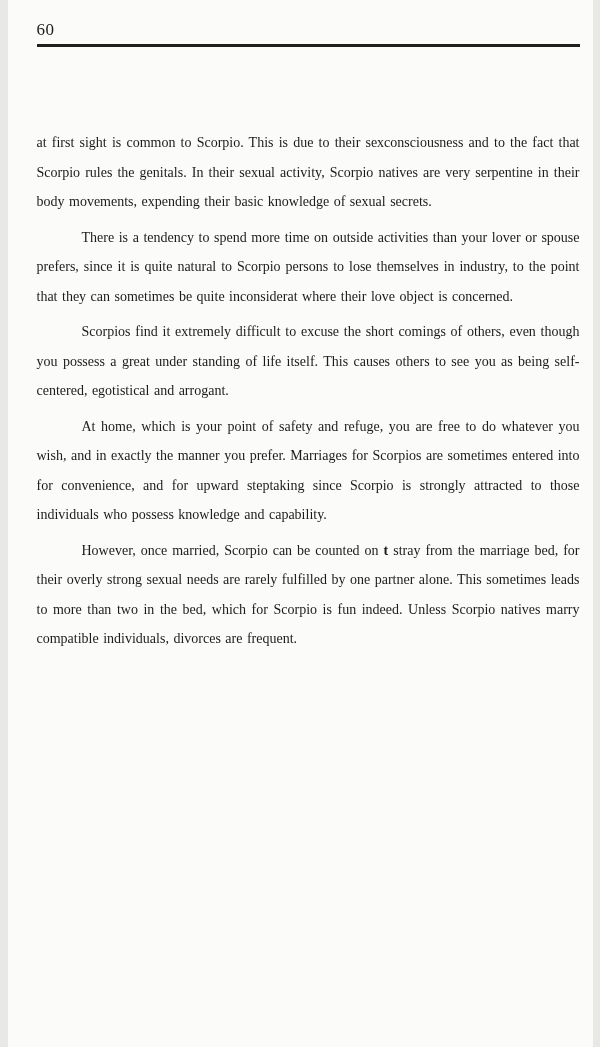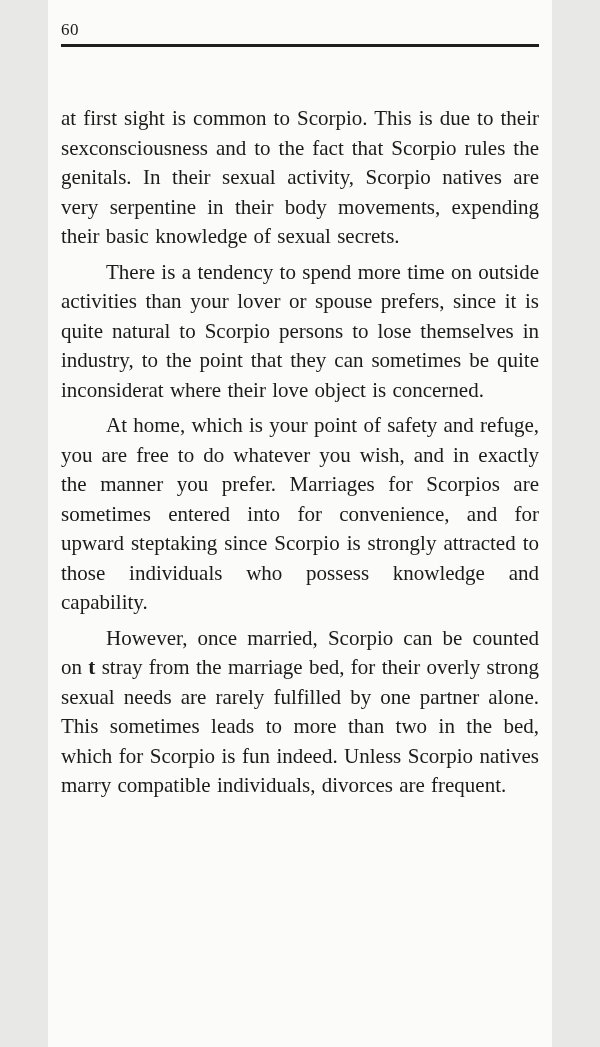--- a/index.html
+++ b/index.html
@@ -3,27 +3,28 @@
 <meta charset="utf-8">
 <style>
   :root {
     --paper: #fbfbfa;
     --ink: #1b1b1b;
   }
   * { margin: 0; padding: 0; box-sizing: border-box; }
   html, body { background: #e8e8e6; }
   .page {
     position: relative;
-    width: 504px;
+    width: 585px;
     height: 1047px;
     margin: 0 auto;
     background: var(--paper);
     color: var(--ink);
     font-family: "Liberation Serif", "DejaVu Serif", serif;
     overflow: hidden;
+    padding-left: 16px;
   }
   .page-header {
     display: flex;
     justify-content: space-between;
     align-items: baseline;
     padding: 19px 13px 0 13px;
   }
   .page-number {
     font-size: 17px;
     line-height: 22px;
@@ -31,22 +32,22 @@
   }
   .running-title {
     font-size: 19px;
     line-height: 22px;
   }
   .header-rule {
     margin: 3px 13px 0 13px;
     border-top: 3px solid #1f1f1f;
   }
   .page-body {
-    margin: 57px 13px 0 13px;
-    font-size: 21px;
+    margin: 81px 13px 0 13px;
+    font-size: 14px;
     line-height: 29.5px;
     text-align: justify;
     word-spacing: 1px;
   }
   .page-body p {
     margin: 0 0 6px 0;
     text-indent: 45px;
   }
   .page-body p.continuation {
     text-indent: 0;
@@ -62,17 +63,18 @@
 
   <header class="page-header">
     <span class="page-number">60</span>
   </header>
 
   <div class="header-rule"></div>
 
   <main class="page-body">
     <p class="continuation">at first sight is common to Scorpio. This is due to their sexconsciousness and to the fact that Scorpio rules the genitals. In their sexual activity, Scorpio natives are very serpentine in their body movements, expending their basic knowledge of sexual secrets.</p>
     <p>There is a tendency to spend more time on outside activities than your lover or spouse prefers, since it is quite natural to Scorpio persons to lose themselves in industry, to the point that they can sometimes be quite inconsiderat where their love object is concerned.</p>
+    <p>Scorpios find it extremely difficult to excuse the short comings of others, even though you possess a great under standing of life itself. This causes others to see you as being self-centered, egotistical and arrogant.</p>
     <p>At home, which is your point of safety and refuge, you are free to do whatever you wish, and in exactly the manner you prefer. Marriages for Scorpios are sometimes entered into for convenience, and for upward steptaking since Scorpio is strongly attracted to those individuals who possess knowledge and capability.</p>
     <p><span>However, once married, Scorpio can be counted on </span><span class="bold-t">t</span><span> stray from the marriage bed, for their overly strong sexual needs are rarely fulfilled by one partner alone. This sometimes leads to more than two in the bed, which for Scorpio is fun indeed. Unless Scorpio natives marry compatible individuals, divorces are frequent.</span></p>
   </main>
 
 </div>
 
 </body></html>

